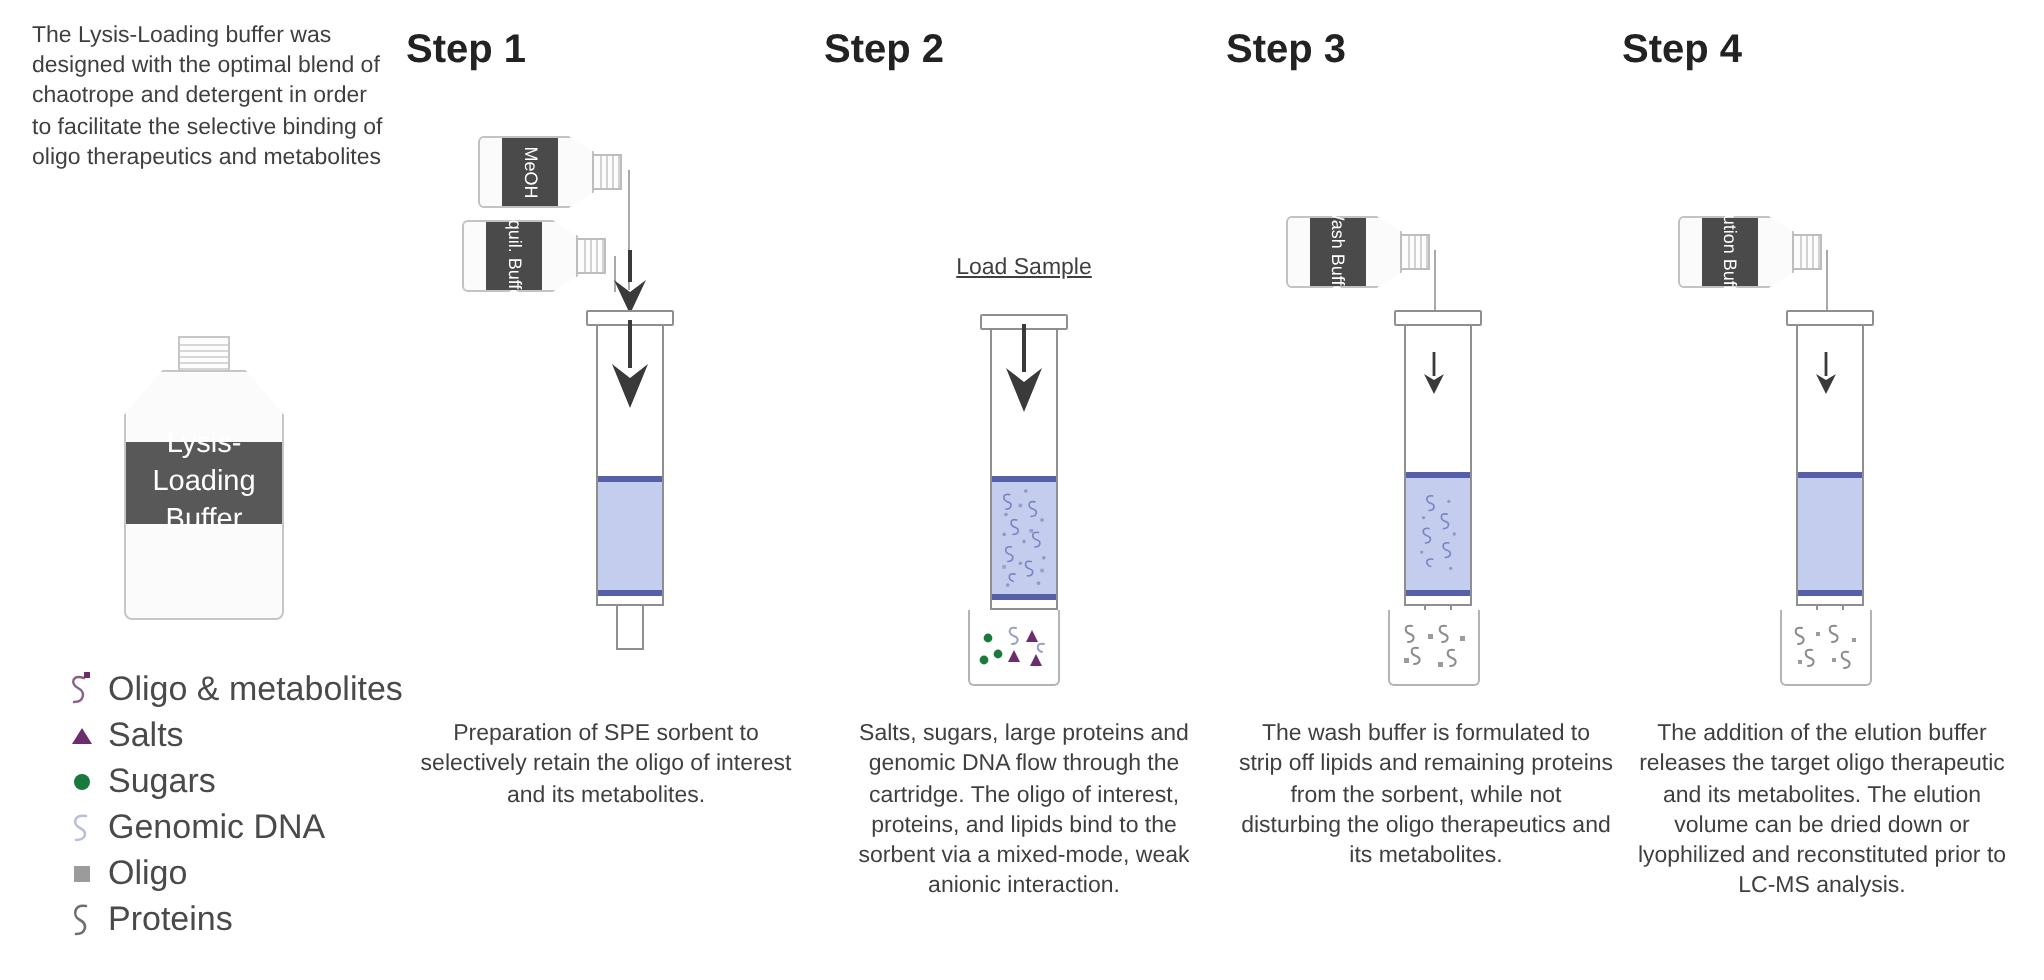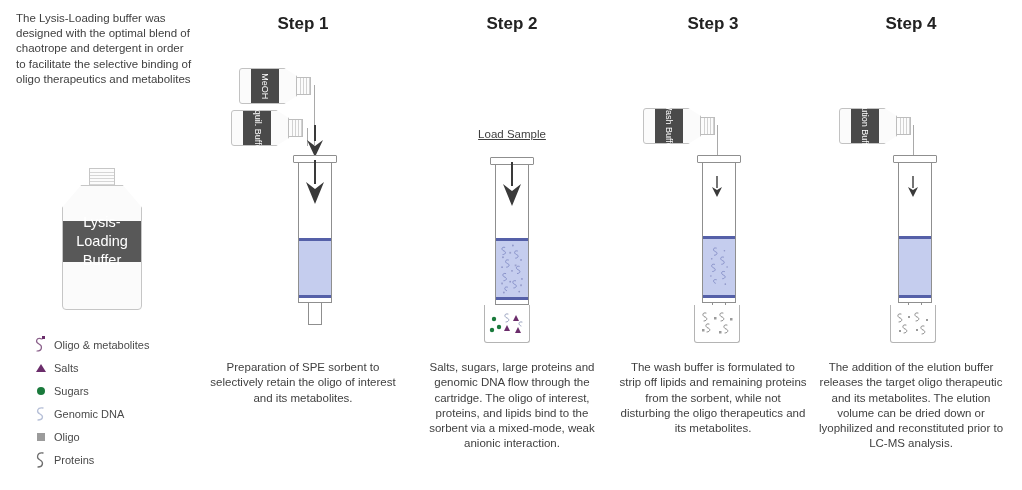--- a/index.html
+++ b/index.html
@@ -84,21 +84,21 @@
   #legend {
     position: absolute;
     left: 28px;
     top: 333px;
     width: 200px;
   }
   #legend .legend-row {
     display: flex;
     align-items: center;
     height: 23px;
-    font-size: 11px;
+    font-size: 17px;
     color: #4a4a4a;
   }
   #legend .legend-glyph {
     width: 26px;
     text-align: center;
     flex: none;
     display: flex;
     align-items: center;
     justify-content: center;
   }
@@ -129,22 +129,21 @@
   #step-col-1 { left: 203px; }
   #step-col-2 { left: 412px; }
   #step-col-3 { left: 613px; }
   #step-col-4 { left: 811px; }
 
   .step-title {
     position: absolute;
     top: 14px;
     left: 0;
     width: 200px;
-    text-align: center;
-    font-size: 17px;
+    font-size: 20px;
     font-weight: bold;
     color: #222222;
   }
   .step-caption {
     position: absolute;
     top: 360px;
     left: 6px;
     width: 188px;
     text-align: center;
     font-size: 11.5px;

